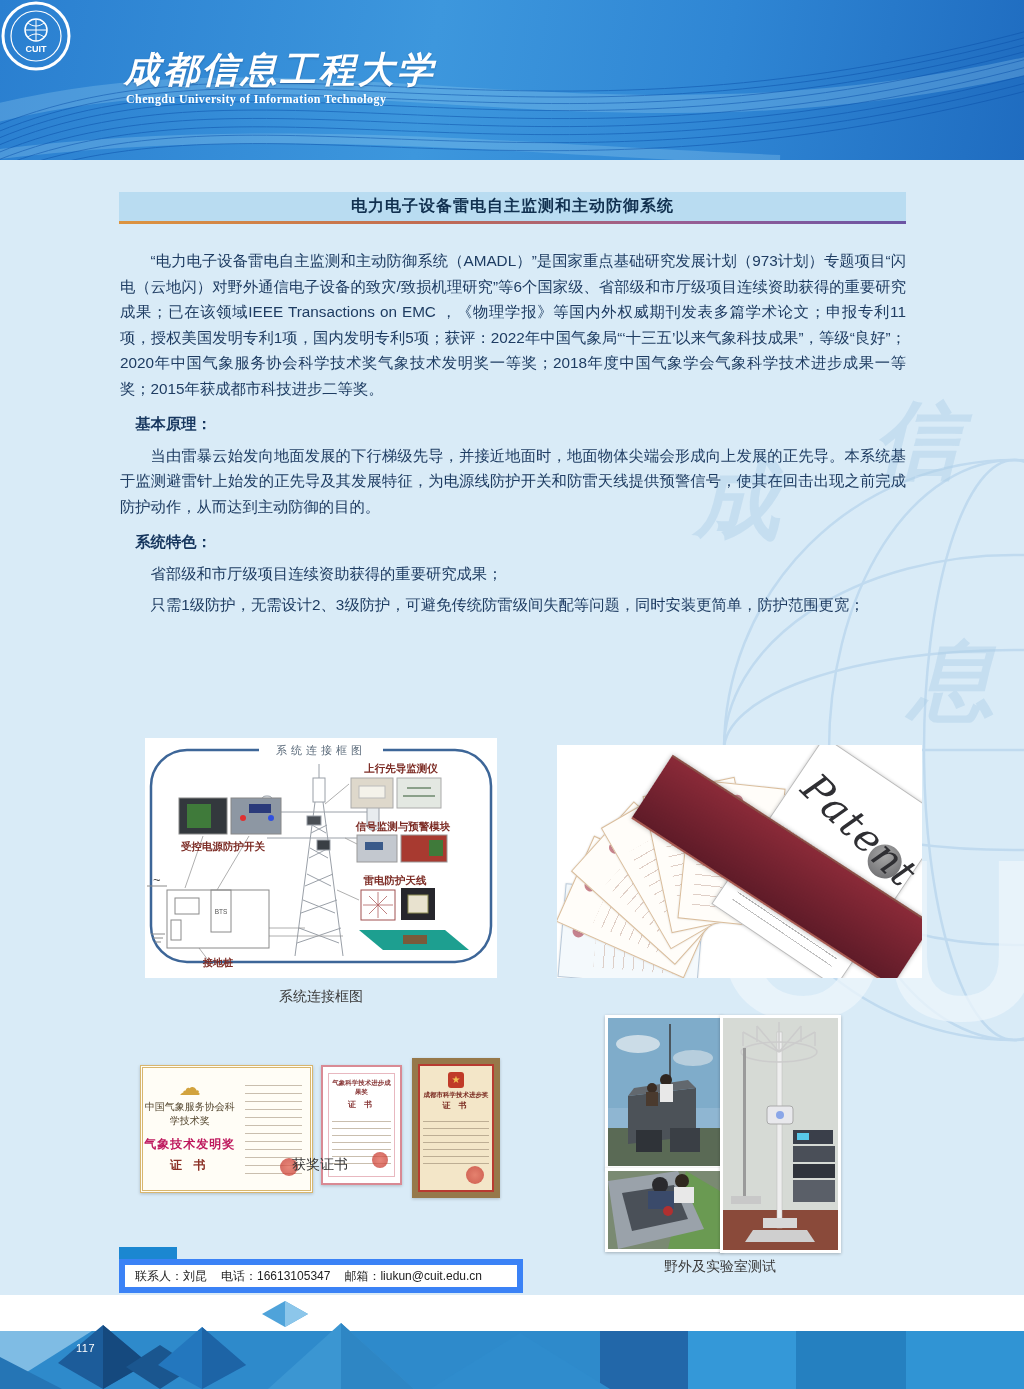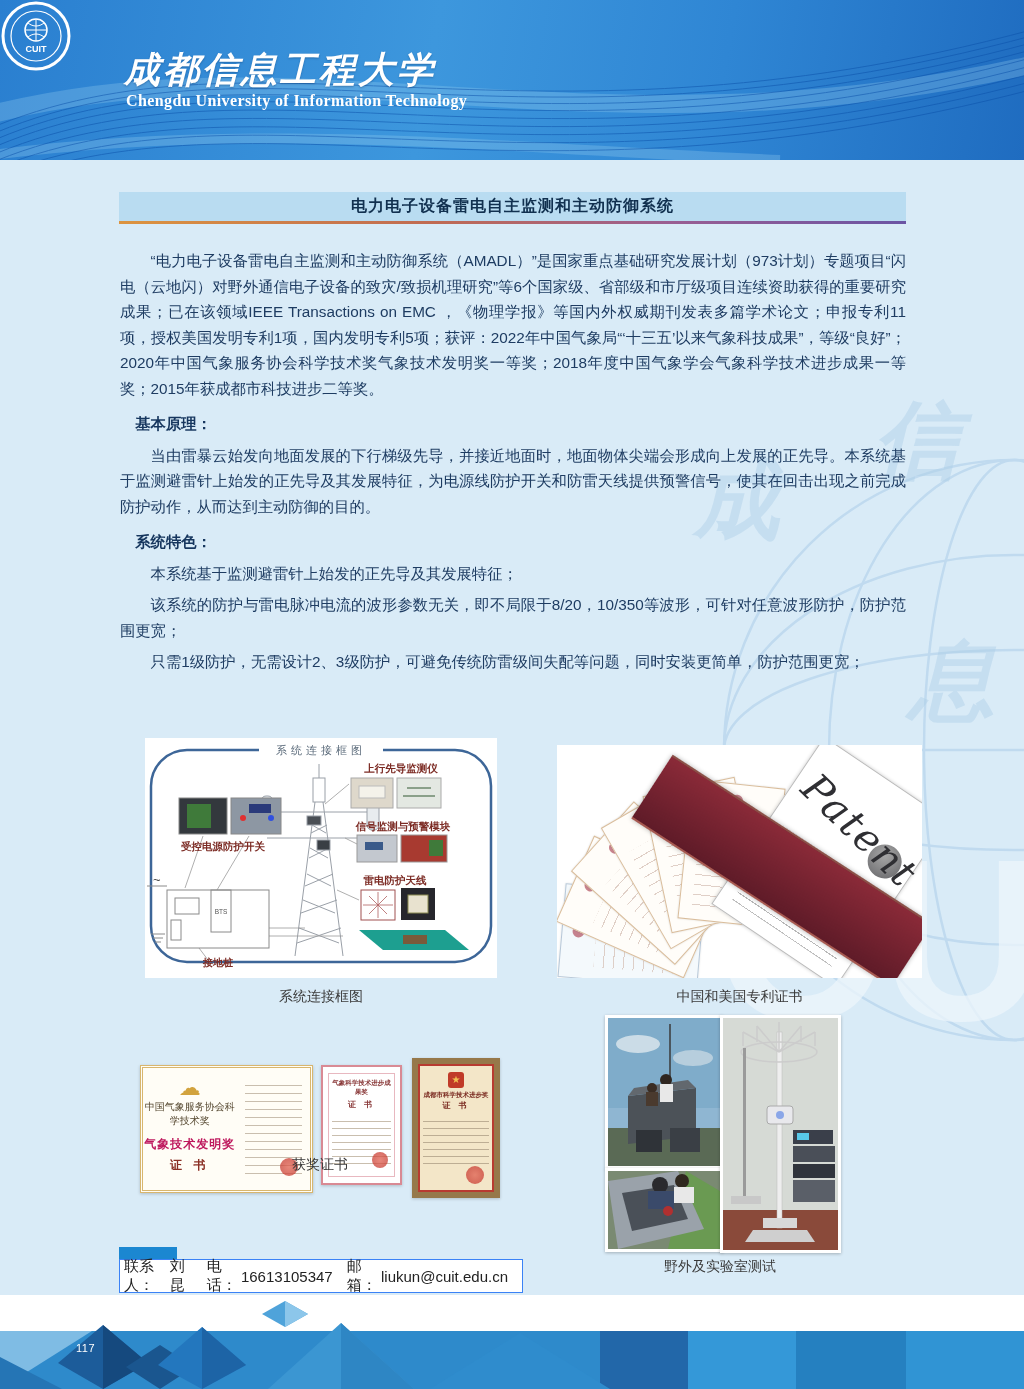--- a/index.html
+++ b/index.html
@@ -7,21 +7,21 @@
         font-family:"Liberation Sans","DejaVu Sans",sans-serif;}
   
   .header{position:absolute;left:0;top:0;width:1024px;height:160px;
           background:linear-gradient(100deg,#2a7fd0 0%,#3d97dd 42%,#2f86d4 70%,#1f6cc0 100%);}
   .header svg{position:absolute;left:0;top:0;}
   .logo{position:absolute;left:38px;top:42px;width:72px;height:72px;}
   .univ-cn{position:absolute;left:124px;top:46px;color:#ffffff;font-family:"DejaVu Serif",serif;
            font-style:italic;font-weight:bold;font-size:36px;letter-spacing:3px;
            text-shadow:0 1px 2px rgba(0,40,90,.35);}
   .univ-en{position:absolute;left:126px;top:92px;color:#ffffff;font-family:"Liberation Serif",serif;
-           font-weight:bold;font-size:16px;letter-spacing:.4px;}
+           font-weight:bold;font-size:12px;letter-spacing:.4px;}
   
   .bodybg{position:absolute;left:0;top:160px;width:1024px;height:1135px;background:#d9ebf7;}
   .watermark{position:absolute;right:0;top:380px;width:340px;height:860px;pointer-events:none;}
   
   .title-bar{position:absolute;left:119px;top:192px;width:787px;height:29px;background:#b9dcf1;
              border-bottom:3px solid transparent;
              border-image:linear-gradient(90deg,#dc9440 0%,#c06a52 40%,#9a5e92 70%,#6a54a4 100%) 1;
              display:flex;align-items:center;justify-content:center;}
   .title-bar span{font-size:16px;font-weight:bold;color:#11304f;letter-spacing:1px;}
   
@@ -77,22 +77,22 @@
         color:#f0c050;font-size:10px;line-height:16px;}
   .cert-right .t{font-size:6.5px;font-weight:bold;color:#7a2a20;margin-top:3px;}
   .cert-right .book{font-size:8px;font-weight:bold;color:#7a2a20;letter-spacing:3px;}
   .cert-right .stripes{margin-top:4px;height:50px;
         background:repeating-linear-gradient(180deg,transparent 0 6px,#bdae94 6px 7px);}
   
   .photo{position:absolute;border:3px solid #ffffff;box-shadow:0 1px 3px rgba(0,0,0,.25);}
   
   .contact-tab{position:absolute;left:119px;top:1247px;width:58px;height:12px;background:#1b87d1;}
   .contact-box{position:absolute;left:119px;top:1259px;width:404px;height:34px;background:#ffffff;
-        border:1px solid #3b82f6;display:flex;align-items:center;padding-left:4px;box-sizing:border-box;
-        font-size:15px;color:#222222;}
+        border:6px solid #3b82f6;display:flex;align-items:center;padding-left:10px;box-sizing:border-box;
+        font-size:12px;color:#222222;}
   .contact-box b{font-weight:normal;margin-right:14px;}
   
   .footer-svg{position:absolute;left:0;top:1295px;width:1024px;height:94px;}
   .page-number{position:absolute;left:76px;top:1342px;color:#ffffff;font-size:11px;letter-spacing:.5px;}
 </style>
 </head>
 <body>
 
 <div class="page">
 
@@ -145,22 +145,21 @@
 
   <div class="title-bar">
     <span>电力电子设备雷电自主监测和主动防御系统</span>
   </div>
 
   <div class="flow">
     <p class="first">“电力电子设备雷电自主监测和主动防御系统（AMADL）”是国家重点基础研究发展计划（973计划）专题项目“闪电（云地闪）对野外通信电子设备的致灾/致损机理研究”等6个国家级、省部级和市厅级项目连续资助获得的重要研究成果；已在该领域IEEE Transactions on EMC ，《物理学报》等国内外权威期刊发表多篇学术论文；申报专利11项，授权美国发明专利1项，国内发明专利5项；获评：2022年中国气象局“‘十三五’以来气象科技成果”，等级“良好”；2020年中国气象服务协会科学技术奖气象技术发明奖一等奖；2018年度中国气象学会气象科学技术进步成果一等奖；2015年获成都市科技进步二等奖。</p>
     <h3>基本原理：</h3>
     <p>当由雷暴云始发向地面发展的下行梯级先导，并接近地面时，地面物体尖端会形成向上发展的正先导。本系统基于监测避雷针上始发的正先导及其发展特征，为电源线防护开关和防雷天线提供预警信号，使其在回击出现之前完成防护动作，从而达到主动防御的目的。</p>
     <h3>系统特色：</h3>
-    <p>本系统基于监测避雷针上始发的正先导及其发展特征；</p>
-    <p>该系统的防护与雷电脉冲电流的波形参数无关，即不局限于8/20，10/350等波形，可针对任意波形防护，防护范围更宽；</p>
+    <p>省部级和市厅级项目连续资助获得的重要研究成果；</p>
     <p>只需1级防护，无需设计2、3级防护，可避免传统防雷级间失配等问题，同时安装更简单，防护范围更宽；</p>
   </div>
 
   <div class="diagram-panel">
     <svg viewBox="0 0 352 240" width="352" height="240">
       <rect x="6" y="12" width="340" height="212" rx="36" fill="#ffffff" stroke="#3d6698" stroke-width="2.5"></rect>
       <rect x="114" y="4" width="124" height="16" fill="#ffffff"></rect>
       <text x="176" y="16" text-anchor="middle" font-size="11" letter-spacing="4" fill="#5a6a7a">系统连接框图</text>
 
       <g stroke="#9aa0a8" stroke-width="1" fill="none">
@@ -256,21 +255,20 @@
         <div class="emblem"></div>
         <div class="stripes"></div>
       </div>
     <div class="us-patent">
       <div class="seal"></div>
       <div class="stripes"></div>
       <div class="patent-word">Patent</div>
     </div>
     <div class="ribbon"></div>
   </div>
-  <div class="fig-caption" style="left:557px;top:988px;width:365px;">中国和美国专利证书</div>
 
   <div class="award-cert cert-left">
     <div class="colL">
       <div class="cloud">☁</div>
       <div class="org">中国气象服务协会科学技术奖</div>
       <div class="award">气象技术发明奖</div>
       <div class="book">证 书</div>
     </div>
     <div class="colR">
       <div class="seal" style="right:4px;bottom:4px;width:18px;height:18px;"></div>

